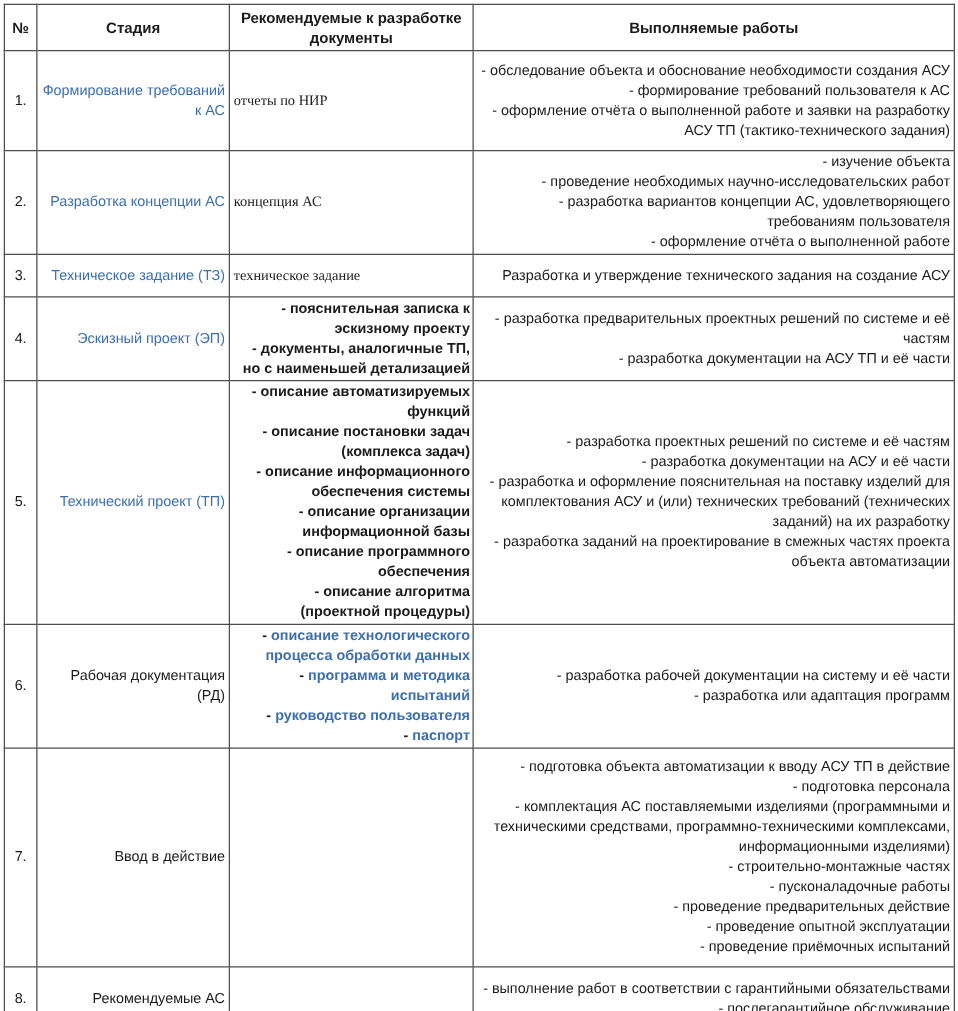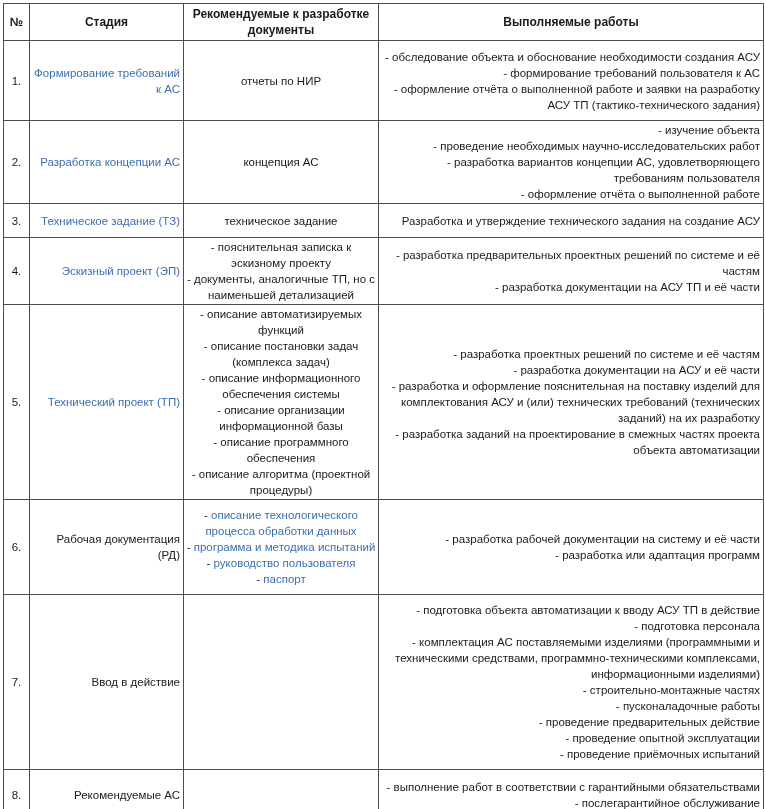--- a/index.html
+++ b/index.html
@@ -33,22 +33,22 @@
   }
   table.stages th {
     font-weight: bold;
     text-align: center;
     font-size: 12px;
     padding: 2px 2px;
   }
   td.num-cell { text-align: center; }
   td.stage-cell { text-align: right; padding: 1px 2px; }
   td.stage-cell.left { text-align: right; }
-  td.docs-cell.center { text-align: center; }
-  td.docs-cell.list { text-align: center; padding: 1px 2px; }
+  td.docs-cell.center { text-align: left; font-family: Liberation Serif, serif; }
+  td.docs-cell.list { text-align: right; padding: 1px 2px; font-weight: bold; }
   td.works-cell { text-align: right; padding: 1px 2px 1px 2px; }
   .link { color: #3d6fad; cursor: pointer; }
   .doc-item, .work-item { margin: 0; }
 </style>
 </head>
 <body>
 
 <div class="page">
   <table class="stages">
     <colgroup>

